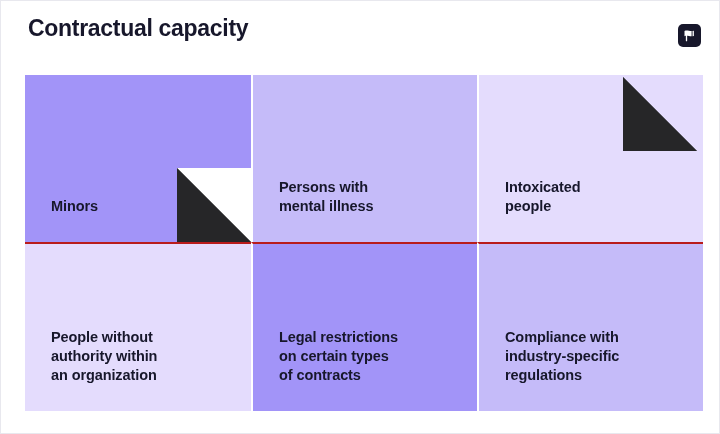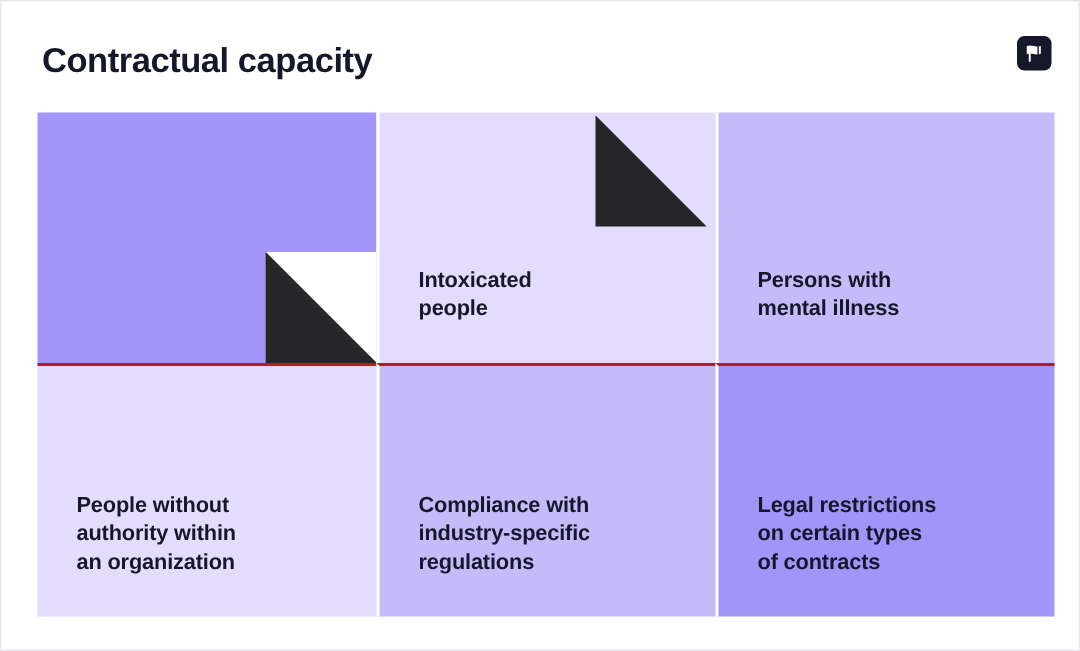--- a/index.html
+++ b/index.html
@@ -24,21 +24,21 @@
   .header {
     position: absolute;
     left: 0;
     top: 0;
     width: 720px;
     height: 74px;
   }
   .page-title {
     position: absolute;
     left: 27px;
-    top: 24px;
+    top: 12px;
     font-size: 23px;
     line-height: 30px;
     font-weight: 700;
     letter-spacing: -0.3px;
     color: #17172b;
     white-space: nowrap;
   }
   .brand-logo {
     position: absolute;
     right: 20px;
@@ -132,46 +132,47 @@
         <path d="M4 4.6 C9 2.2 13 6.6 19 4.2 L19 12.6 C13 15 9 10.6 4 13 Z" fill="#ffffff"></path>
         <path d="M7.2 8.4 L7.2 20.2" stroke="#ffffff" stroke-width="2.1" stroke-linecap="round" fill="none"></path>
         <path d="M16.1 5.6 L16.1 14.4" stroke="#17172b" stroke-width="1.5" stroke-linecap="round" fill="none"></path>
       </svg>
     </div>
   </div>
 
   <div class="grid">
 
     <div class="cell c1" style="background:#a294f8;">
+      <div class="cell-label">Minors</div>
       <div class="corner-mark bottom-right"></div>
+    </div>
+
+    <div class="cell c2" style="background:#c5bbf9;">
+      <div class="cell-label">Persons with
+mental illness</div>
     </div>
 
     <div class="cell c3" style="background:#e4dcfd;">
       <div class="cell-label">Intoxicated
 people</div>
       <div class="corner-mark top-right"></div>
     </div>
 
-    <div class="cell c2" style="background:#c5bbf9;">
-      <div class="cell-label">Persons with
-mental illness</div>
-    </div>
-
     <div class="cell c4" style="background:#e4dcfd;">
       <div class="cell-label">People without
 authority within
 an organization</div>
+    </div>
+
+    <div class="cell c5" style="background:#a294f8;">
+      <div class="cell-label">Legal restrictions
+on certain types
+of contracts</div>
     </div>
 
     <div class="cell c6" style="background:#c5bbf9;">
       <div class="cell-label">Compliance with
 industry-specific
 regulations</div>
     </div>
 
-    <div class="cell c5" style="background:#a294f8;">
-      <div class="cell-label">Legal restrictions
-on certain types
-of contracts</div>
-    </div>
-
   </div>
 </div>
 
 </body></html>

